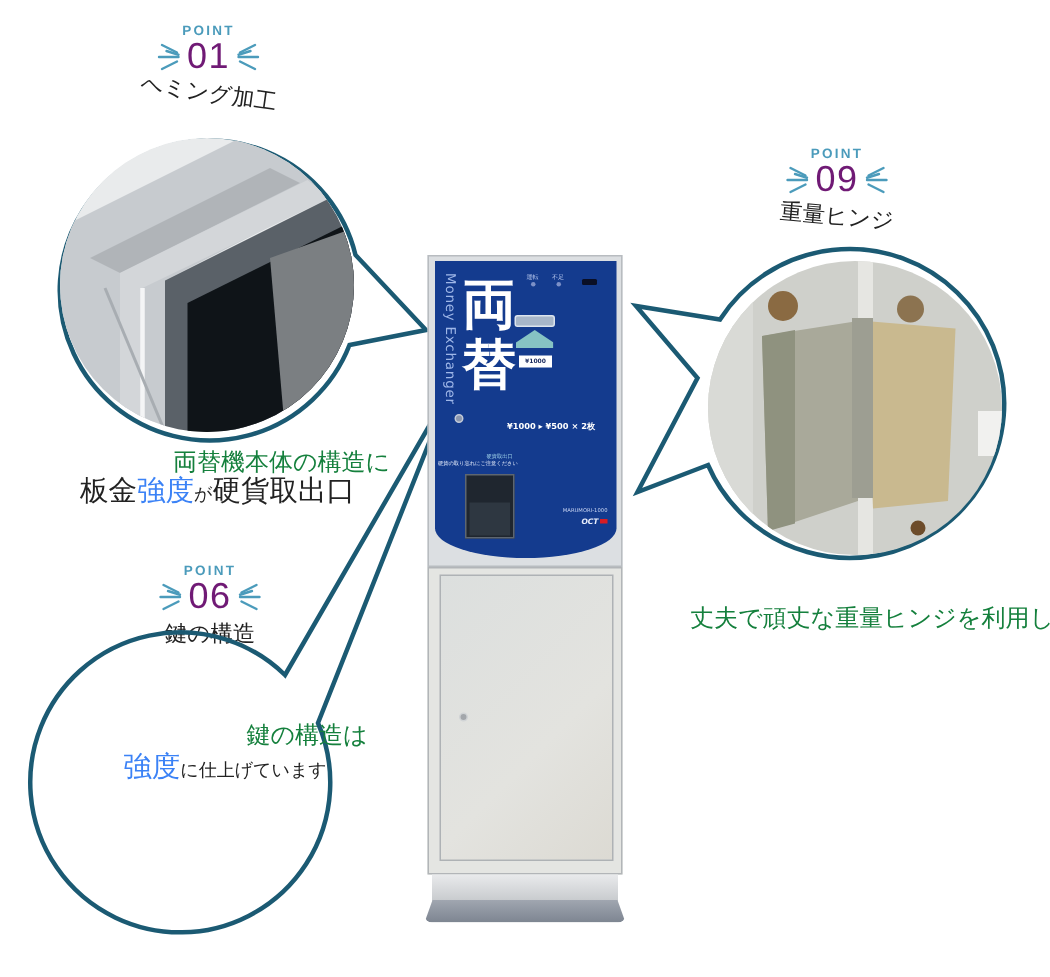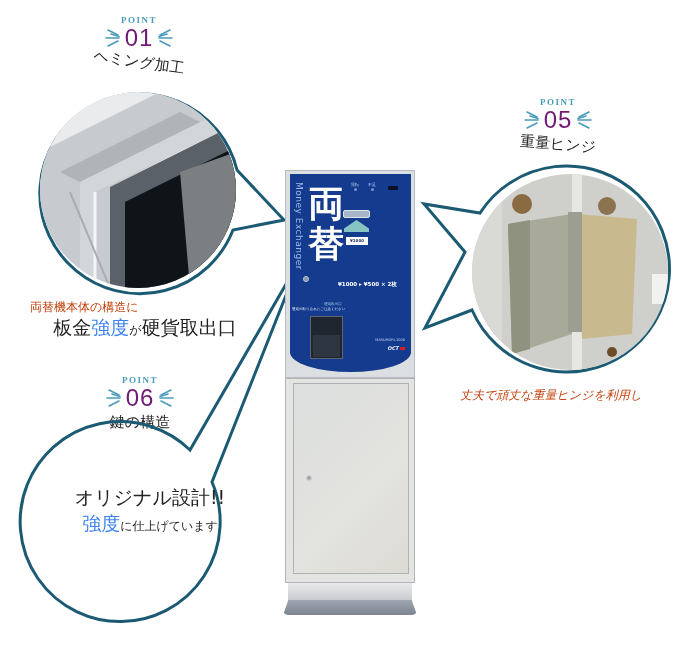--- a/index.html
+++ b/index.html
@@ -1,27 +1,27 @@
 <!DOCTYPE html>
 <html><head>
 <meta charset="utf-8">
 <style>
   * { box-sizing: border-box; margin: 0; padding: 0; }
   html, body { width: 700px; height: 651px; background: #ffffff; overflow: hidden; }
   body { position: relative; font-family: "DejaVu Sans", sans-serif; color: #222; }
 
   .abs { position: absolute; }
   .point-badge { position: absolute; width: 110px; text-align: center; }
-  .point-word { font-family: Liberation Serif, serif; font-size: 9px; letter-spacing: 1.5px; color: #4b9bbb; font-weight: bold; line-height: 10px; }
+  .point-word { font-family: Liberation Sans, sans-serif; font-size: 9px; letter-spacing: 1.5px; color: #4b9bbb; font-weight: bold; line-height: 10px; }
   .point-num-row { display: flex; align-items: center; justify-content: center; gap: 3px; height: 26px; }
   .point-num { font-family: Liberation Sans, sans-serif; font-size: 24px; color: #701a75; line-height: 26px; letter-spacing: 1px; }
   .rays { width: 18px; height: 22px; }
   .point-title { font-size: 15px; color: #222; margin-top: 2px; white-space: nowrap; }
 
-  .caption-small { font-size: 12px; color: #c2410c; line-height: 15px; text-align: left; white-space: nowrap; }
+  .caption-small { font-size: 16px; color: #15803d; line-height: 15px; text-align: right; white-space: nowrap; }
   .caption-big { font-size: 19px; color: #222; line-height: 24px; text-align: center; white-space: nowrap; }
   .caption-big .red { color: #3b82f6; }
   .caption-big .mini { font-size: 12px; }
 
   .photo-circle { position: absolute; border-radius: 50%; overflow: hidden; }
 
   
   .machine { position: absolute; left: 285px; top: 170px; width: 130px; height: 445px; }
   .m-frame { position: absolute; left: 0; top: 0; width: 130px; height: 208px; background: #dcdfe2; border: 1px solid #b8bcc0; }
   .m-panel { position: absolute; left: 4px; top: 3px; width: 121px; height: 198px; background: #143b8e; border-radius: 0 0 60% 60% / 0 0 12% 12%; overflow: hidden; }
@@ -103,21 +103,21 @@
   <div class="point-word">POINT</div>
   <div class="point-num-row">
     <svg class="rays" viewBox="0 0 18 22">
         <g stroke="#4b9bbb" stroke-width="1.6" stroke-linecap="round">
           <line x1="4" y1="3" x2="14" y2="8"></line>
           <line x1="2" y1="11" x2="15" y2="11"></line>
           <line x1="4" y1="19" x2="14" y2="14"></line>
           <line x1="7" y1="7" x2="15" y2="9.5"></line>
         </g>
       </svg>
-    <span class="point-num">05</span>
+    <span class="point-num">09</span>
     <svg class="rays" viewBox="0 0 18 22">
         <g stroke="#4b9bbb" stroke-width="1.6" stroke-linecap="round">
           <line x1="14" y1="3" x2="4" y2="8"></line>
           <line x1="16" y1="11" x2="3" y2="11"></line>
           <line x1="14" y1="19" x2="4" y2="14"></line>
           <line x1="11" y1="7" x2="3" y2="9.5"></line>
         </g>
       </svg>
   </div>
   <div class="point-title" style="transform: rotate(5deg);">重量ヒンジ</div>
@@ -135,21 +135,21 @@
     <polygon points="36,50 58,46 58,175 40,180" fill="#8f927f"></polygon>
     <polygon points="105,40 165,45 160,160 110,165" fill="#c9b98f"></polygon>
     <rect x="96" y="38" width="14" height="120" fill="#9d9e92"></rect>
     <circle cx="50" cy="30" r="10" fill="#8a6a42"></circle>
     <circle cx="135" cy="32" r="9" fill="#8c7350"></circle>
     <circle cx="140" cy="178" r="5" fill="#6d4c2a"></circle>
     <rect x="180" y="100" width="16" height="30" fill="#f1f1ef"></rect>
   </svg>
 </div>
 
-<div class="abs" style="left:460px; top:388px; width:220px;font-style:italic;">
+<div class="abs" style="left:460px; top:404px; width:220px;">
   <div class="caption-small">丈夫で頑丈な重量ヒンジを利用し</div>
 </div>
 
 <div class="point-badge" style="left:85px; top:375px;">
   <div class="point-word">POINT</div>
   <div class="point-num-row">
     <svg class="rays" viewBox="0 0 18 22">
         <g stroke="#4b9bbb" stroke-width="1.6" stroke-linecap="round">
           <line x1="4" y1="3" x2="14" y2="8"></line>
           <line x1="2" y1="11" x2="15" y2="11"></line>
@@ -168,21 +168,21 @@
       </svg>
   </div>
   <div class="point-title">鍵の構造</div>
 </div>
 
 <svg class="abs" style="left:0; top:240px;" width="320" height="400" viewBox="0 0 320 400">
   <path d="M 190 210 L 300 20 L 212 242 A 100 100 0 1 1 190 210 Z" fill="none" stroke="#1b5a73" stroke-width="3" stroke-linejoin="miter"></path>
 </svg>
 
 <div class="abs" style="left:55px; top:482px; width:190px;">
-  <div class="caption-big" style="margin-top:3px;">オリジナル設計!!</div>
+  <div class="caption-small">鍵の構造は</div>
   <div class="caption-big" style="margin-top:2px;">
     <span class="red">強度</span><span class="mini">に仕上げています</span>
   </div>
 </div>
 
 <div class="machine">
   <div class="m-frame">
     <div class="m-panel">
       <div class="m-vertical">Money Exchanger</div>
       <div class="m-kanji">

